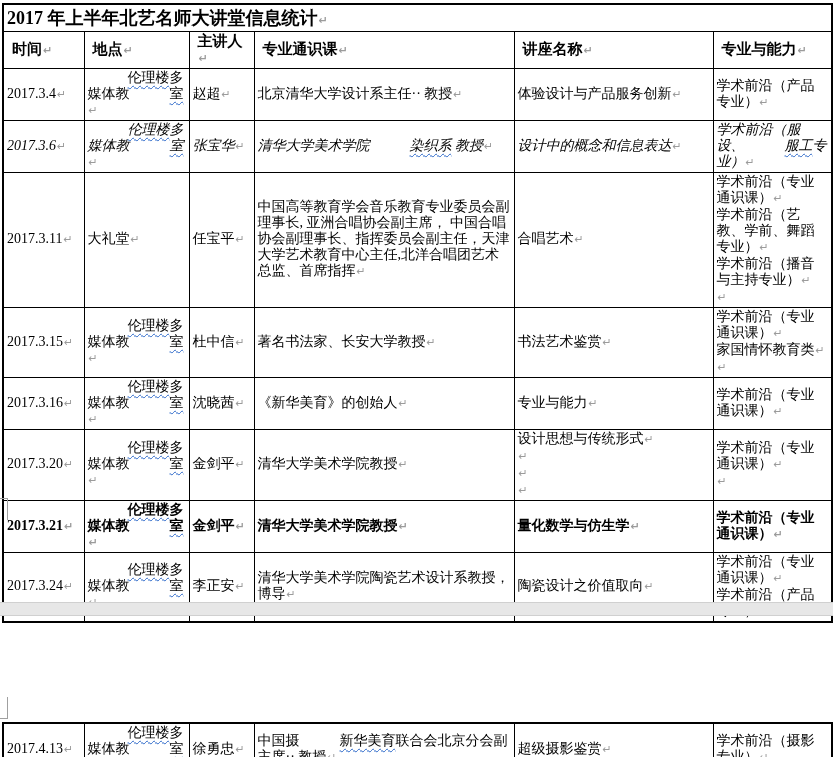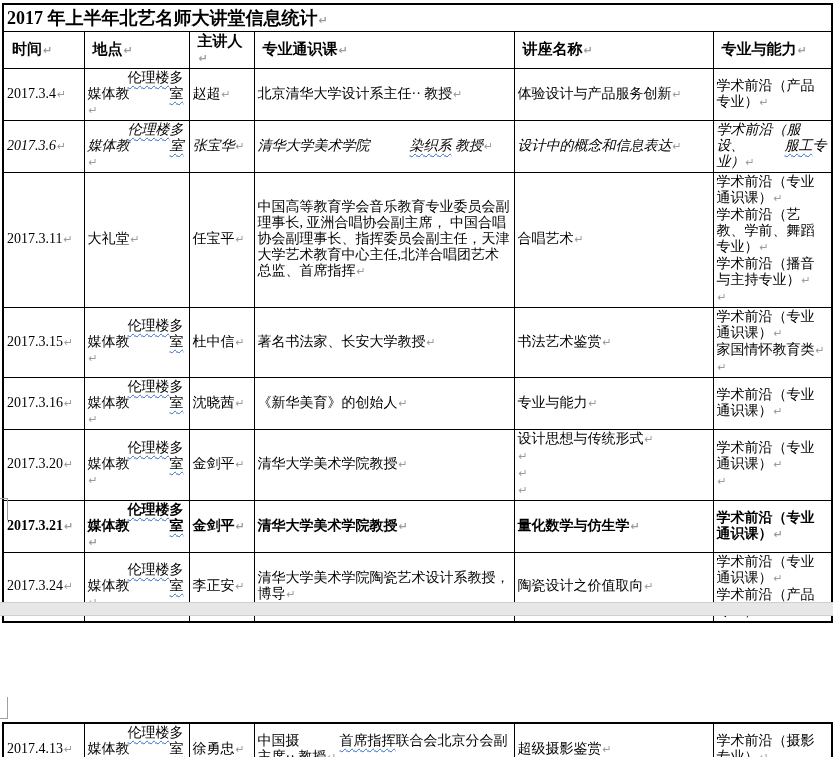--- a/index.html
+++ b/index.html
@@ -272,21 +272,21 @@
           <td class="c-date">
             <div class="p">2017.4.13<span class="mark">↵</span></div>
           </td>
           <td class="c-loc">
             <div class="p"><span class="sq">伦理楼</span>多媒体教<span class="sq">室</span><span class="mark">↵</span></div>
           </td>
           <td class="c-speaker">
             <div class="p">徐勇忠<span class="mark">↵</span></div>
           </td>
           <td class="c-unit">
-            <div class="p">中国摄<span class="sq">首席指挥</span>联合会北京分会副主席·· 教授<span class="mark">↵</span></div>
+            <div class="p">中国摄<span class="sq">新华美育</span>联合会北京分会副主席·· 教授<span class="mark">↵</span></div>
           </td>
           <td class="c-lecture">
             <div class="p">超级摄影鉴赏<span class="mark">↵</span></div>
           </td>
           <td class="c-course">
             <div class="p">学术前沿（摄影专业）<span class="mark">↵</span></div>
           </td>
         </tr>
       </tbody>
   </table>

